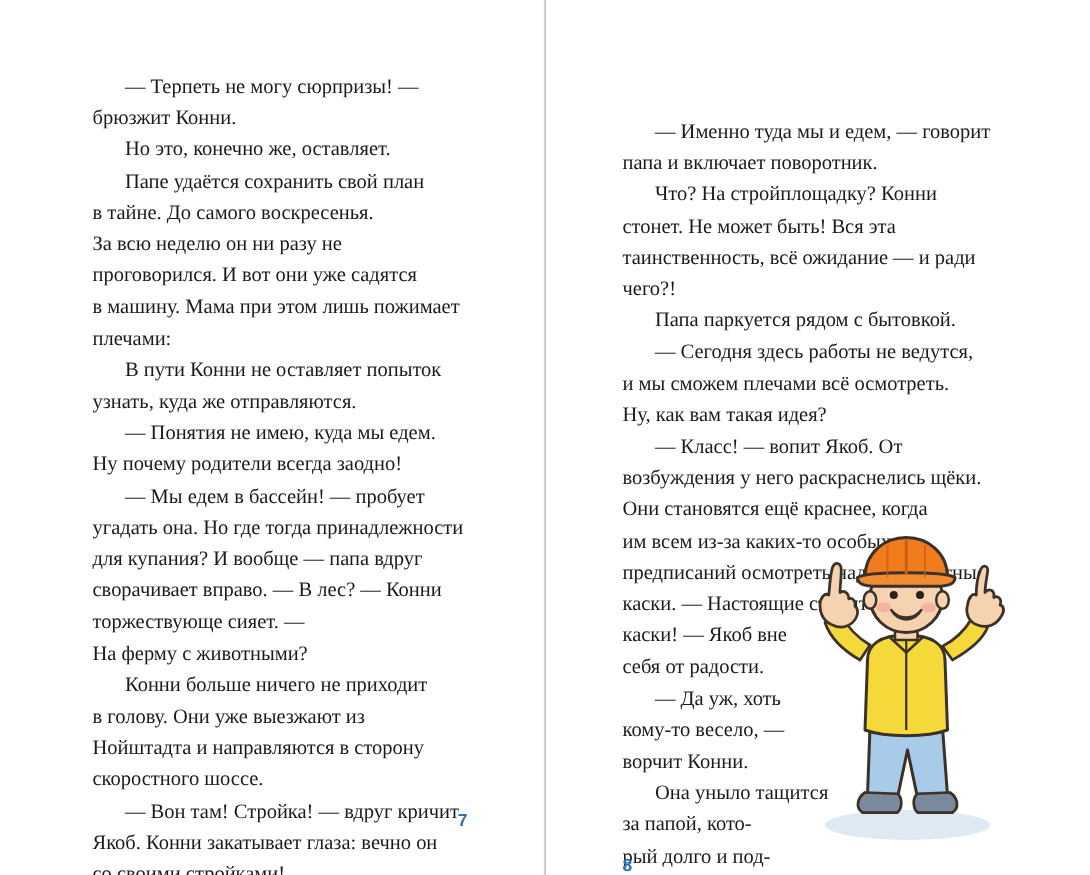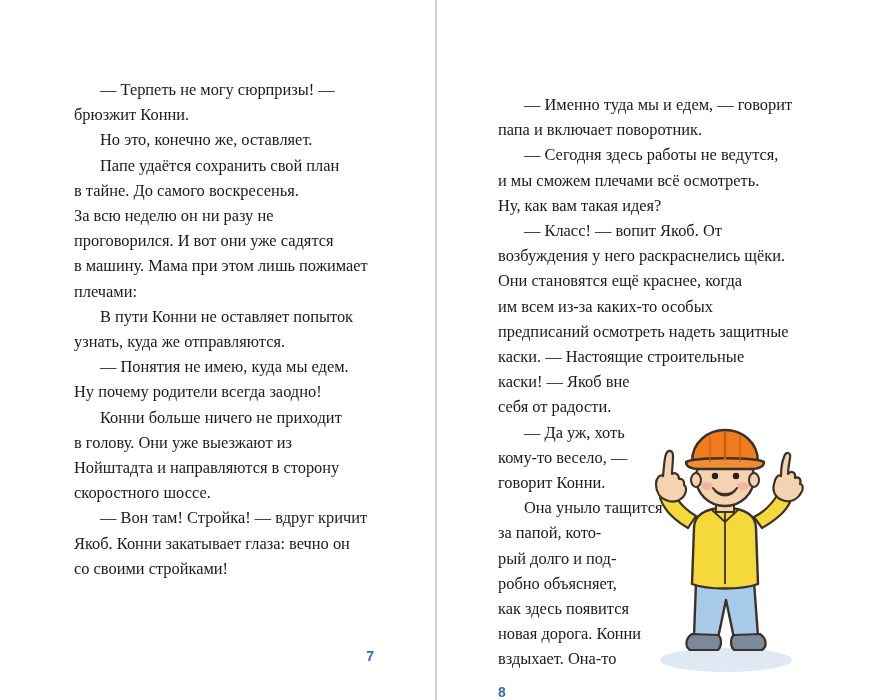--- a/index.html
+++ b/index.html
@@ -29,21 +29,21 @@
     height: 700px;
     background: linear-gradient(to right, #e8e8e8, #b9b9b9, #e8e8e8);
   }
   .page {
     position: relative;
     width: 436px;
     height: 700px;
     box-sizing: border-box;
   }
   .page-left {
-    padding: 77px 62px 0 74px;
+    padding: 56px 62px 0 74px;
   }
   .page-right {
     padding: 56px 74px 0 62px;
     margin-top: 36px;
   }
   .text-block {
     font-size: 16.4px;
     line-height: 25.2px;
     text-align: left;
     hyphens: manual;
@@ -91,42 +91,46 @@
     <div class="text-block">
       <p class="para">— Терпеть не могу сюрпризы! — брюзжит Конни.</p>
       <p class="para">Но это, конечно же, оставляет.</p>
       <p class="para">Папе удаётся сохранить свой план
 в тайне. До самого воскресенья.
 За всю неделю он ни разу не проговорился. И вот они уже садятся
 в машину. Мама при этом лишь пожимает плечами:</p>
       <p class="para">В пути Конни не оставляет попыток узнать, куда же отправляются.</p>
       <p class="para">— Понятия не имею, куда мы едем.
 Ну почему родители всегда заодно!</p>
+      <p class="para">— Мы едем в бассейн! — пробует угадать она. Но где тогда принадлежности для купания? И вообще — папа вдруг сворачивает вправо. — В лес? — Конни торжествующе сияет. —
+На ферму с животными?</p>
       <p class="para">Конни больше ничего не приходит
 в голову. Они уже выезжают из Нойштадта и направляются в сторону скоростного шоссе.</p>
       <p class="para">— Вон там! Стройка! — вдруг кричит Якоб. Конни закатывает глаза: вечно он
 со своими стройками!</p>
     </div>
     <div class="folio folio-left">7</div>
   </div>
 
   <div class="page page-right">
     <div class="text-block">
       <p class="para">— Именно туда мы и едем, — говорит папа и включает поворотник.</p>
+      <p class="para">Что? На стройплощадку? Конни стонет. Не может быть! Вся эта таинственность, всё ожидание — и ради чего?!</p>
+      <p class="para">Папа паркуется рядом с бытовкой.</p>
       <p class="para">— Сегодня здесь работы не ведутся,
 и мы сможем плечами всё осмотреть.
 Ну, как вам такая идея?</p>
       <p class="para">— Класс! — вопит Якоб. От возбуждения у него раскраснелись щёки.
 Они становятся ещё краснее, когда
 им всем из-за каких-то особых предписаний осмотреть надеть защитные каски. — Настоящие строительные
 каски! — Якоб вне
 себя от радости.</p>
       <p class="para">— Да уж, хоть
 кому-то весело, —
-говорит Конни.</p>
+ворчит Конни.</p>
       <p class="para">Она уныло тащится
 за папой, кото-
 рый долго и под-
 робно объясняет,
 как здесь появится
 новая дорога. Конни
 вздыхает. Она-то</p>
     </div>
 
     <div class="illustration">

